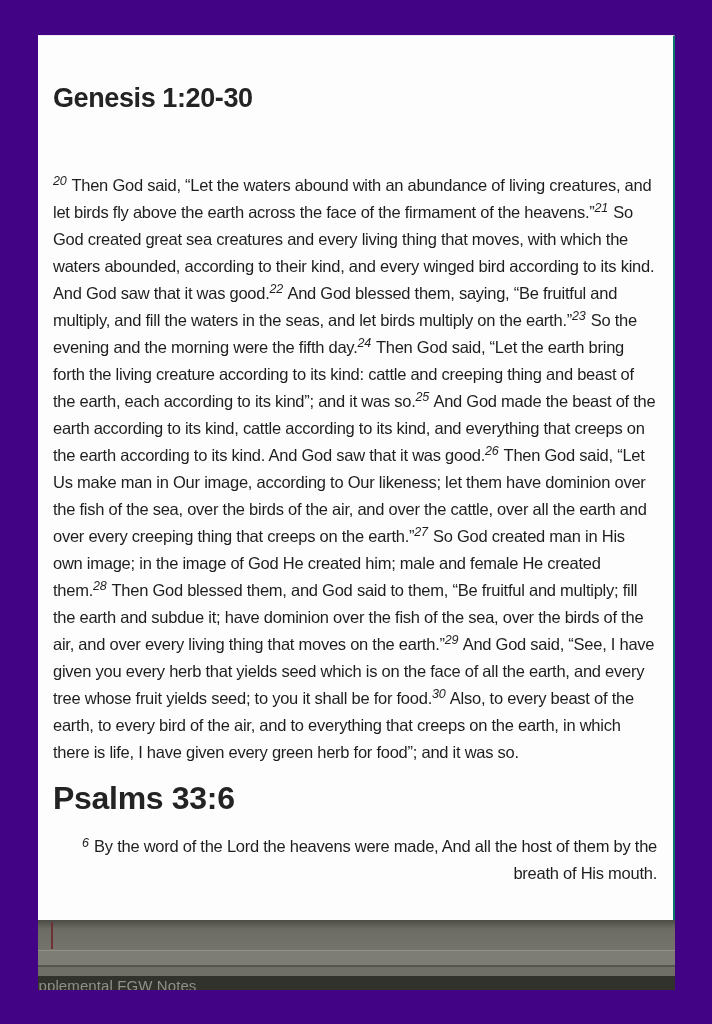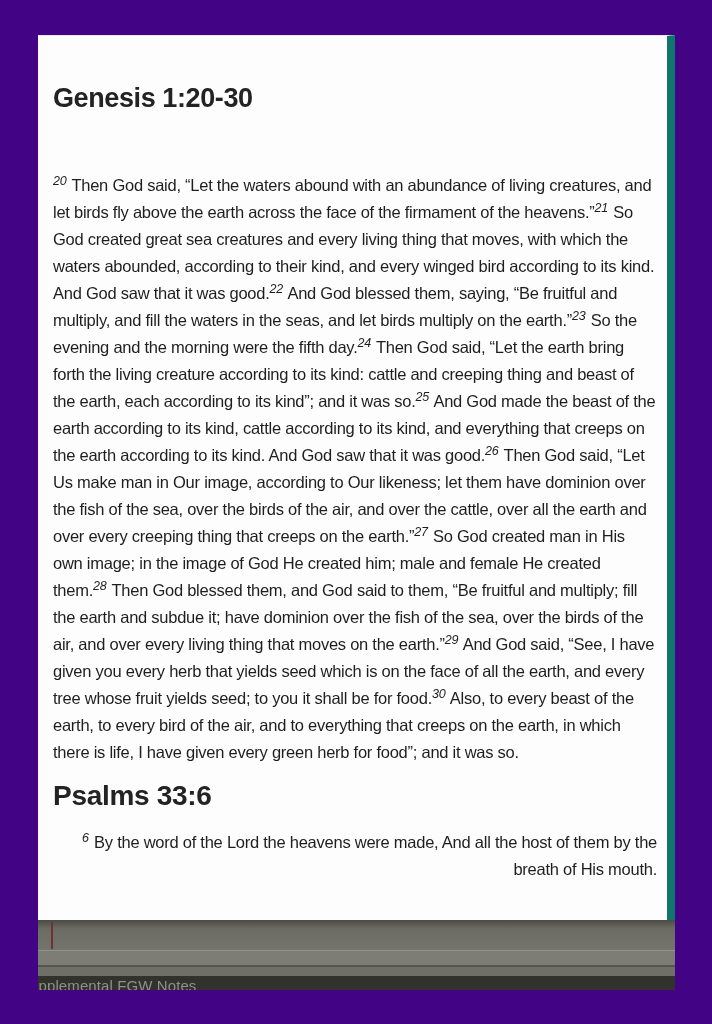--- a/index.html
+++ b/index.html
@@ -15,37 +15,37 @@
     overflow: hidden;
   }
 
   
   .page {
     position: absolute;
     left: 38px; top: 35px;
     width: 637px; height: 945px;
     background: #fdfdfd;
     border-top: 1px solid #efe7f6;
-    border-right: 8px solid #0f766e;
+    border-right: 2px solid #0f766e;
     box-sizing: border-box;
     padding: 48px 18px 0 15px;
     overflow: hidden;
     z-index: 1;
   }
   .heading-1 {
     margin: 0;
     font-size: 27px;
     font-weight: bold;
     color: #232323;
     letter-spacing: -0.4px;
     line-height: 1.1;
   }
   .heading-2 {
     margin: 14px 0 0 0;
-    font-size: 28px;
+    font-size: 32px;
     font-weight: bold;
     color: #232323;
     letter-spacing: -0.3px;
     line-height: 1.15;
   }
   .verse-para {
     margin: 58px 0 0 0;
     width: 604px;
     font-size: 16.5px;
     line-height: 27px;

